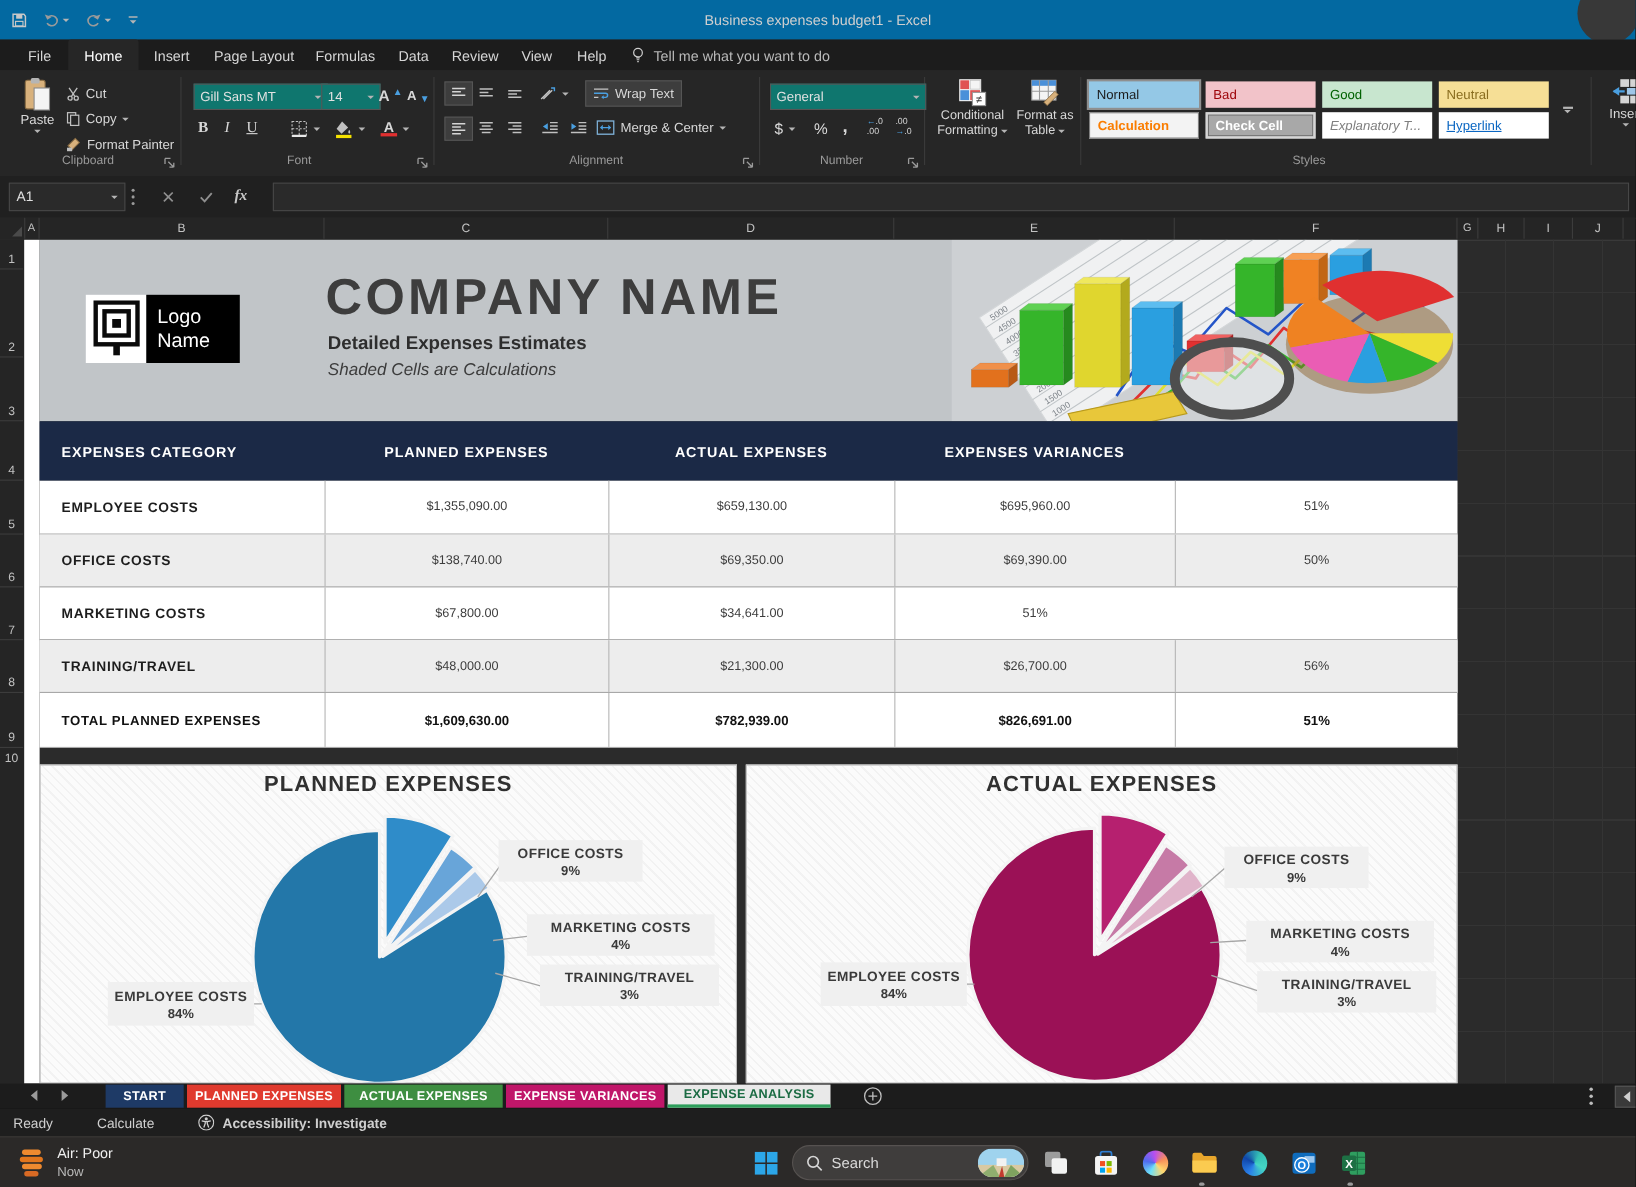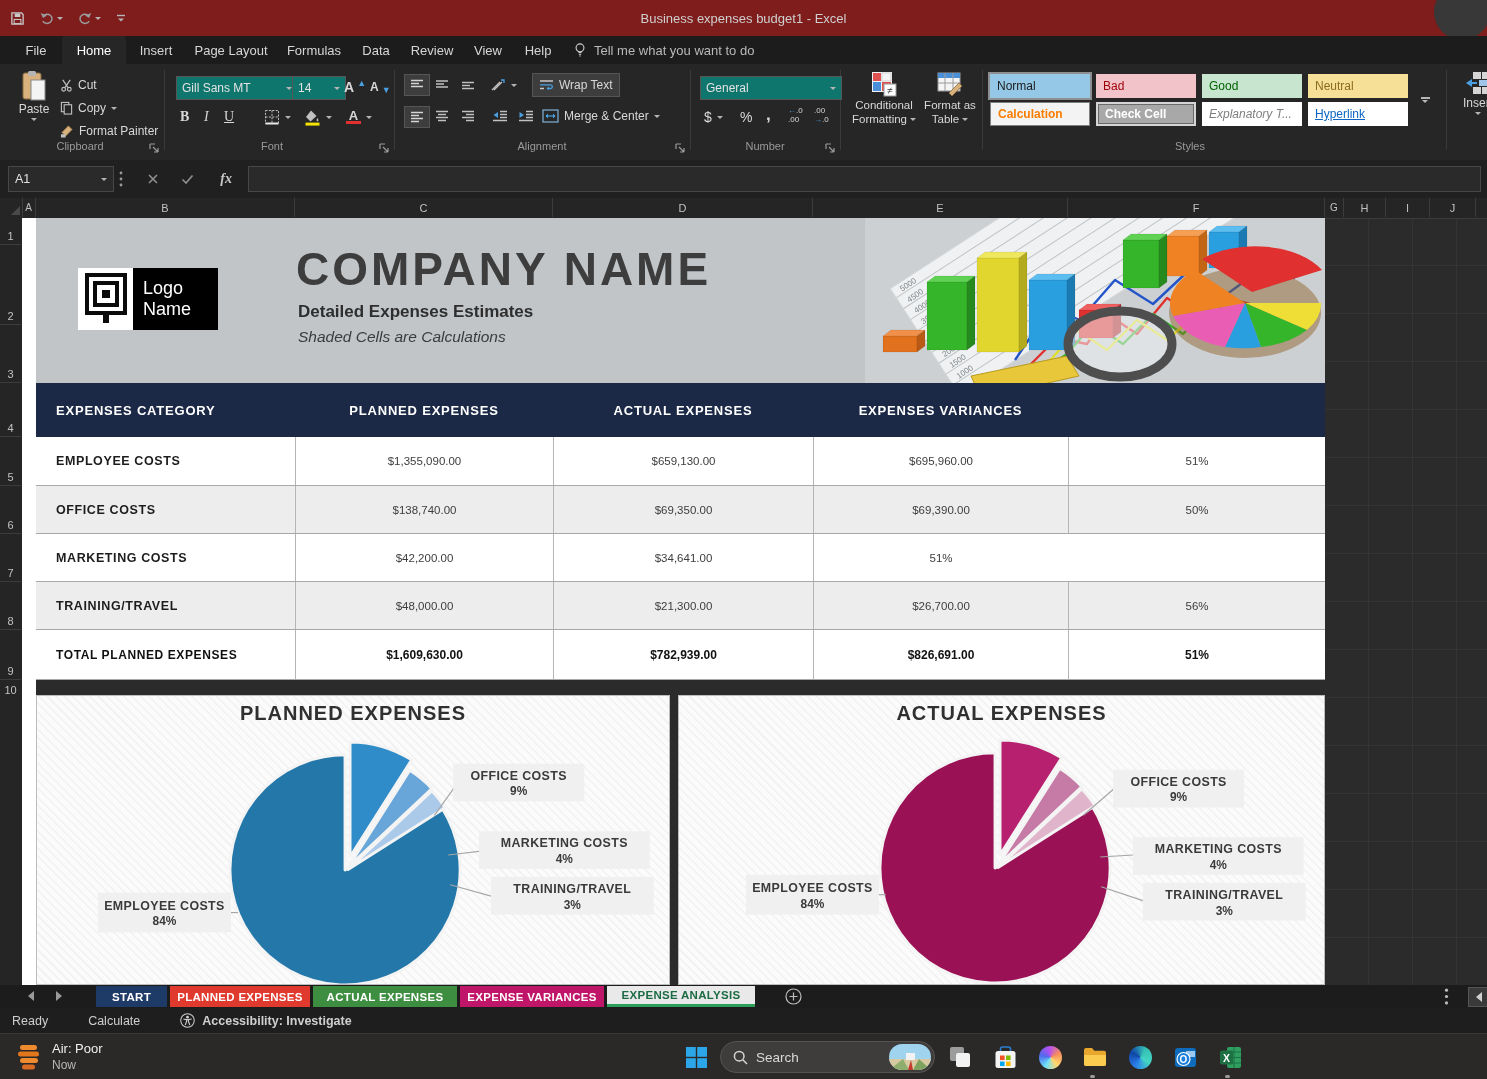--- a/index.html
+++ b/index.html
@@ -1,21 +1,21 @@
 <!DOCTYPE html>
 <html><head>
 <meta charset="utf-8">
 <style>
   html,body{margin:0;padding:0;background:#000;}
   #app{position:relative;width:1487px;height:1079px;overflow:hidden;
        font-family:"Liberation Sans",sans-serif;background:#2b2b2b;color:#d8d8d8;
        -webkit-font-smoothing:antialiased;}
   .abs{position:absolute;}
   
-  .titlebar{left:0;top:0;width:1487px;height:36px;background:#7f1d1d;}
+  .titlebar{left:0;top:0;width:1487px;height:36px;background:#0369a1;}
   .qat{left:10px;top:6px;display:flex;align-items:center;gap:14px;height:24px;}
   .qat .btn{display:flex;align-items:center;gap:2px;cursor:pointer;}
   .wtitle{left:0;top:0;width:1487px;height:36px;display:flex;align-items:center;justify-content:center;
           font-size:13px;color:#cfcfcf;pointer-events:none;}
   .avatar{left:1434px;top:-16px;width:56px;height:56px;border-radius:50%;background:#383838;}
   .caret{width:0;height:0;border-left:4px solid transparent;border-right:4px solid transparent;
          border-top:4px solid #b5b5b5;display:inline-block;}
   .caret.sm{border-left-width:3px;border-right-width:3px;border-top-width:3px;}
   
   .menubar{left:0;top:36px;width:1487px;height:28px;background:#1c1c1c;}
@@ -463,21 +463,21 @@
     <div class="fbtn" style="left:140px;">
       <svg width="12" height="12" viewBox="0 0 12 12">
         <path d="M2 2 L10 10 M10 2 L2 10" stroke="#8f8f8f" stroke-width="1.6"></path>
       </svg>
     </div>
     <div class="fbtn" style="left:174px;">
       <svg width="13" height="11" viewBox="0 0 13 11">
         <path d="M1.5 5.5 L5 9 L11.5 1.5" fill="none" stroke="#8f8f8f" stroke-width="1.7"></path>
       </svg>
     </div>
-    <div class="fbtn" style="left:206px;font-family:'Liberation Serif',serif;font-style:italic;font-weight:bold;color:#c8c8c8;justify-content:flex-end;">
+    <div class="fbtn" style="left:206px;font-family:'Liberation Serif',serif;font-style:italic;font-weight:bold;color:#c8c8c8;">
       <span>fx</span>
     </div>
     <div class="abs finput"></div>
   </div>
 
   <div class="abs colheads">
     <div class="corner"></div>
     <div class="ch" style="left:22px;width:14px;font-size:10px;">A</div>
     <div class="ch" style="left:36px;width:259px;">B</div>
     <div class="ch" style="left:295px;width:258px;">C</div>
@@ -634,21 +634,21 @@
     </div>
     <div class="trow alt" style="height:48px;">
       <span class="c">OFFICE COSTS</span>
       <span class="c">$138,740.00</span>
       <span class="c">$69,350.00</span>
       <span class="c">$69,390.00</span>
       <span class="c">50%</span>
     </div>
     <div class="trow" style="height:48px;">
       <span class="c">MARKETING COSTS</span>
-      <span class="c">$42,200.00</span>
+      <span class="c">$67,800.00</span>
       <span class="c">$34,641.00</span>
       <span class="c">51%</span>
     </div>
     <div class="trow alt" style="height:48px;">
       <span class="c">TRAINING/TRAVEL</span>
       <span class="c">$48,000.00</span>
       <span class="c">$21,300.00</span>
       <span class="c">$26,700.00</span>
       <span class="c">56%</span>
     </div>

